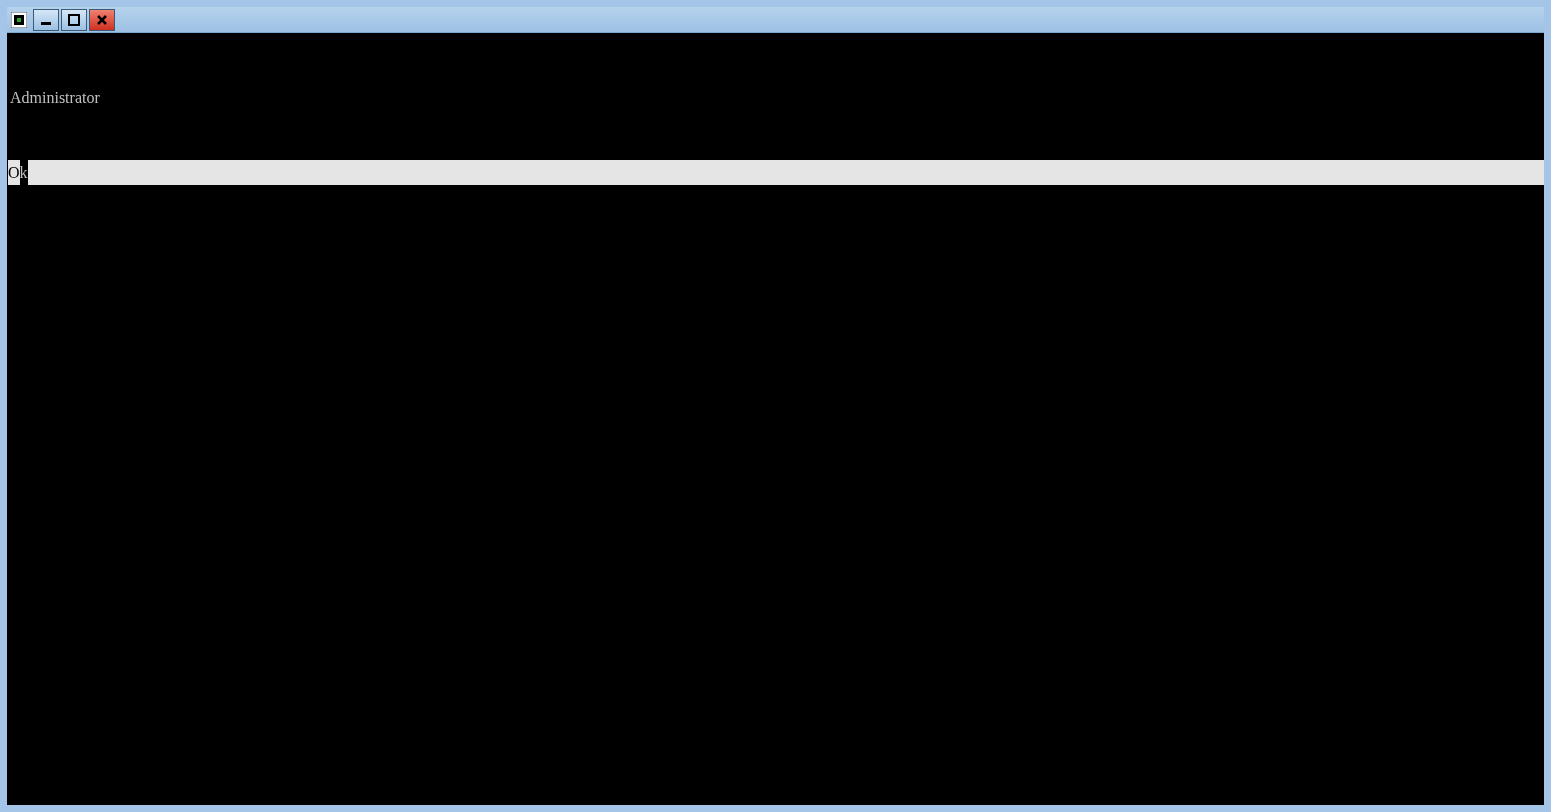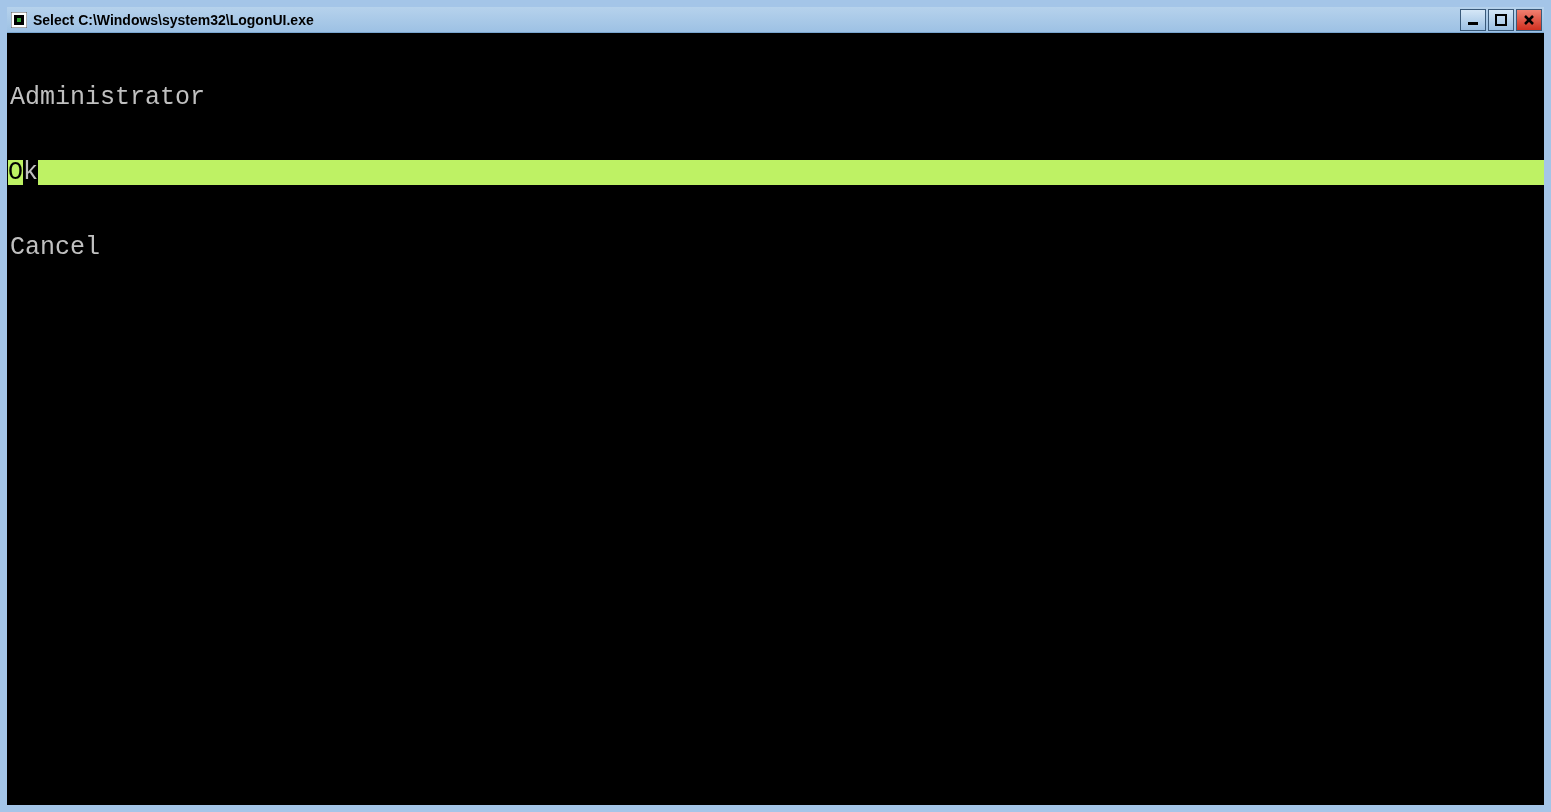--- a/index.html
+++ b/index.html
@@ -66,33 +66,33 @@
     background: linear-gradient(to bottom, #d5e7f7, #9cc0e3);
   }
   .btn-close {
     background: linear-gradient(to bottom, #f08070, #d03020);
   }
   .win-btn svg { display:block; }
   .console {
     flex: 1;
     background: #000000;
     color: #c0c0c0;
-    font-family: Liberation Mono, monospace;
-    font-size: 25px;
+    font-family: Liberation Serif, serif;
+    font-size: 16px;
     line-height: 25px;
     padding: 2px 0 0 1px;
     overflow: hidden;
     white-space: pre;
   }
   .line {
     display: block;
     padding: 0 2px;
   }
   .selected {
-    background: #bef264;
+    background: #e5e5e5;
     color: #000000;
     display: block;
     width: 100%;
   }
   .selected .cursor-block {
     background: #000;
     color: #c0c0c0;
     display: inline-block;
   }
 </style>
@@ -101,21 +101,20 @@
 
 <div class="window">
   <div class="titlebar">
     <span class="app-icon">
       <svg width="16" height="16" viewBox="0 0 16 16">
         <rect x="0" y="0" width="16" height="16" fill="#ffffff" stroke="#555" stroke-width="1"></rect>
         <rect x="3" y="3" width="10" height="10" fill="#000000"></rect>
         <rect x="6" y="6" width="4" height="4" fill="#30a030"></rect>
       </svg>
     </span>
-    <span class="title-text">Select C:\Windows\system32\LogonUI.exe</span>
     <div class="window-controls">
       <div class="win-btn btn-min">
         <svg width="12" height="12" viewBox="0 0 12 12">
           <rect x="1" y="8" width="10" height="3" fill="#000"></rect>
         </svg>
       </div>
       <div class="win-btn btn-max">
         <svg width="12" height="12" viewBox="0 0 12 12">
           <rect x="1" y="1" width="10" height="10" fill="none" stroke="#000" stroke-width="2"></rect>
         </svg>
@@ -124,15 +123,14 @@
         <svg width="12" height="12" viewBox="0 0 12 12">
           <line x1="2" y1="2" x2="10" y2="10" stroke="#000" stroke-width="2.5"></line>
           <line x1="10" y1="2" x2="2" y2="10" stroke="#000" stroke-width="2.5"></line>
         </svg>
       </div>
     </div>
   </div>
   <div class="console">
     <span class="line">Administrator</span>
     <span class="selected"><span>O</span><span class="cursor-block">k</span></span>
-    <span class="line">Cancel</span>
   </div>
 </div>
 
 </body></html>

